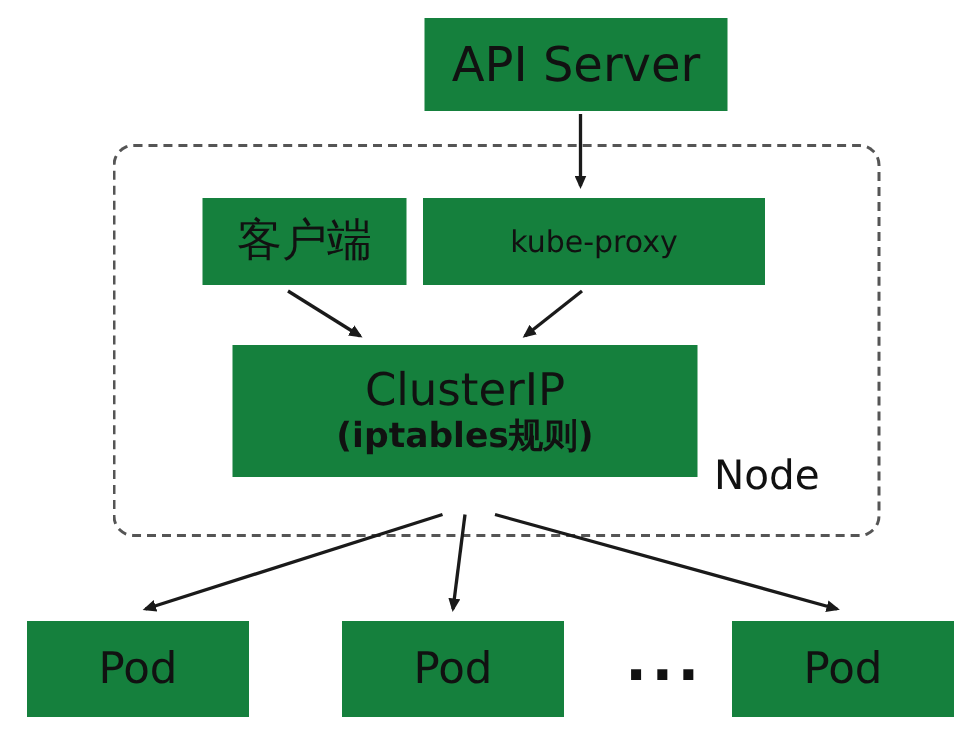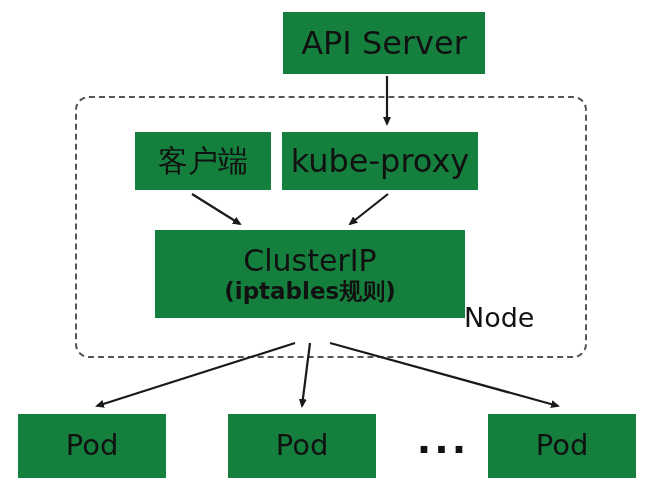--- a/index.html
+++ b/index.html
@@ -17,39 +17,39 @@
     color: #111111;
     display: flex;
     flex-direction: column;
     align-items: center;
     justify-content: center;
     text-align: center;
     line-height: 1.15;
   }
   .box-api      { left: 283px; top: 12px;  width: 202px; height: 62px; font-size: 32px; }
   .box-client   { left: 120px; top: 132px; width: 136px; height: 58px; font-size: 30px; margin-left: 15px; }
-  .box-kubeproxy{ left: 282px; top: 132px; width: 196px; height: 58px; font-size: 32px; }
+  .box-kubeproxy{ left: 282px; top: 132px; width: 228px; height: 58px; font-size: 20px; }
   .box-clusterip{ left: 155px; top: 230px; width: 310px; height: 88px; font-size: 30px; }
   .box-clusterip .line2 { font-weight: bold; font-size: 23px; }
   .box-pod { width: 148px; height: 64px; top: 414px; font-size: 29px; align-items: center; }
   .box-pod1 { left: 18px; }
   .box-pod2 { left: 228px; }
   .box-pod3 { left: 488px; }
 
   .node-boundary {
     position: absolute;
     left: 75px; top: 96px;
     width: 512px; height: 262px;
     border: 2px dashed #555555;
     border-radius: 14px;
     box-sizing: border-box;
   }
   .node-label {
     position: absolute;
-    left: 464px; top: 302px;
+    left: 476px; top: 302px;
     font-size: 27px;
     color: #111111;
   }
   .ellipsis {
     position: absolute;
     left: 408px; top: 418px;
     width: 70px;
     text-align: center;
     font-size: 38px;
     font-weight: bold;

